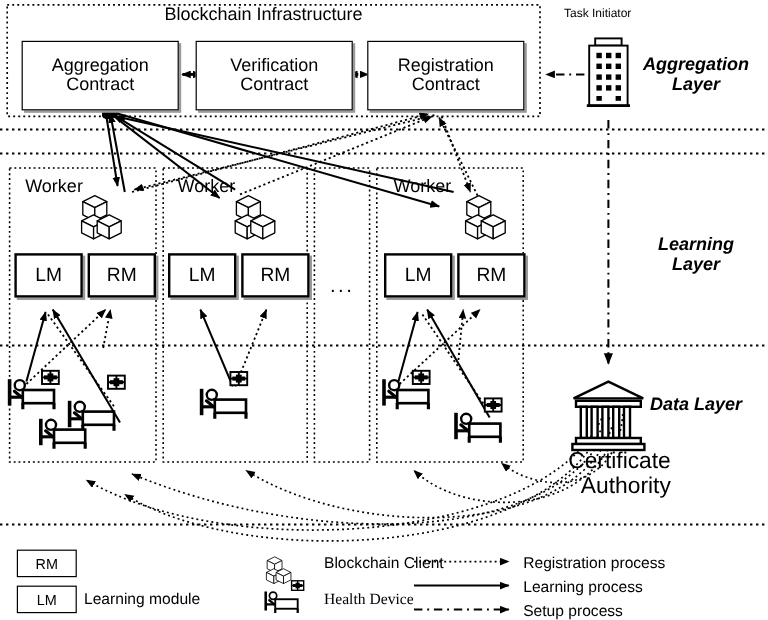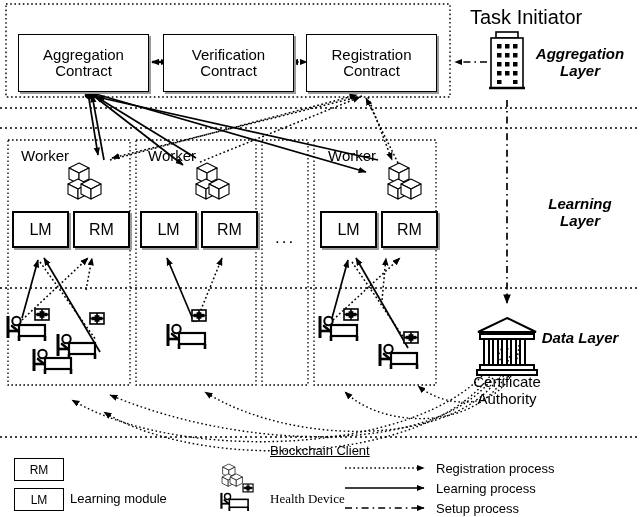--- a/index.html
+++ b/index.html
@@ -4,22 +4,22 @@
 <style>
   html,body{margin:0;padding:0;background:#fff;}
   body{width:640px;height:517px;position:relative;overflow:hidden;
        font-family:"Liberation Sans", sans-serif;color:#000;}
   #stage{position:absolute;left:0;top:0;width:640px;height:517px;}
   svg#art{position:absolute;left:0;top:0;width:640px;height:517px;}
   .lbl{position:absolute;white-space:nowrap;line-height:1.05;}
   .title{font-size:15px;}
   .worker-lbl{font-size:15px;}
   .layer-lbl{font-size:15px;font-weight:bold;font-style:italic;text-align:center;line-height:1.12;}
-  .ca-lbl{font-size:15px;text-align:center;line-height:1.12;}
-  .ti-lbl{font-size:20px;}
+  .ca-lbl{font-size:19px;text-align:right;line-height:1.12;}
+  .ti-lbl{font-size:10px;}
   .mod-box{position:absolute;border:2px solid #000;background:#fff;
            box-shadow:2px 2px 0 #9a9a9a;display:flex;align-items:center;
            justify-content:center;font-size:16px;}
   .contract-box{position:absolute;border:1.5px solid #000;background:#fff;
            box-shadow:2px 2px 0 #9a9a9a;display:flex;align-items:center;
            justify-content:center;text-align:center;font-size:15px;line-height:1.1;}
   .dots{position:absolute;font-size:17px;letter-spacing:2px;}
   .legend-lbl{position:absolute;font-size:13px;white-space:nowrap;}
   .legend-box{position:absolute;border:1.5px solid #000;background:#fff;
            display:flex;align-items:center;justify-content:center;font-size:12px;}
@@ -216,20 +216,21 @@
     <use href="#bed" transform="translate(220,490) scale(0.72)"></use>
     <use href="#cross" transform="translate(243,484) scale(0.72)"></use>
 
     <g>
       <line x1="345" y1="468" x2="424" y2="468" stroke="#000" stroke-width="1.6" stroke-dasharray="1.6 2.6" marker-end="url(#ah)"></line>
       <line x1="345" y1="488" x2="424" y2="488" stroke="#000" stroke-width="1.7" marker-end="url(#ah)"></line>
       <line x1="345" y1="508" x2="424" y2="508" stroke="#000" stroke-width="1.7" stroke-dasharray="7 4 1.6 4" marker-end="url(#ah)"></line>
     </g>
   </svg>
 
+  <div class="lbl title" style="left:137px;top:5px;">Blockchain Infrastructure</div>
 
   <div class="contract-box" style="left:18px;top:34px;width:129px;height:56px;">
     <span><span>Aggregation</span><br><span>Contract</span></span>
   </div>
   <div class="contract-box" style="left:163px;top:34px;width:129px;height:56px;text-align:center;">
     <span><span>Verification</span><br><span>Contract</span></span>
   </div>
   <div class="contract-box" style="left:306px;top:34px;width:129px;height:56px;">
     <span><span>Registration</span><br><span>Contract</span></span>
   </div>
@@ -257,20 +258,20 @@
   <div class="mod-box" style="left:201px;top:211px;width:53px;height:33px;">RM</div>
 
   <div class="mod-box" style="left:320px;top:211px;width:53px;height:33px;">LM</div>
   <div class="mod-box" style="left:381px;top:211px;width:53px;height:33px;">RM</div>
 
   <div class="legend-box" style="left:14px;top:458px;width:48px;height:21px;">RM</div>
 
   <div class="legend-box" style="left:14px;top:488px;width:48px;height:21px;">LM</div>
   <div class="legend-lbl" style="left:70px;top:491px;">Learning module</div>
 
-  <div class="legend-lbl" style="left:270px;top:443px;text-decoration:underline;">Blockchain Client</div>
+  <div class="legend-lbl" style="left:270px;top:461px;">Blockchain Client</div>
   <div class="legend-lbl" style="left:270px;top:491px;font-family:Liberation Serif, serif;">Health Device</div>
 
   <div class="legend-lbl" style="left:436px;top:461px;">Registration process</div>
   <div class="legend-lbl" style="left:436px;top:481px;">Learning process</div>
   <div class="legend-lbl" style="left:436px;top:501px;">Setup process</div>
 
 </div>
 
 </body></html>

